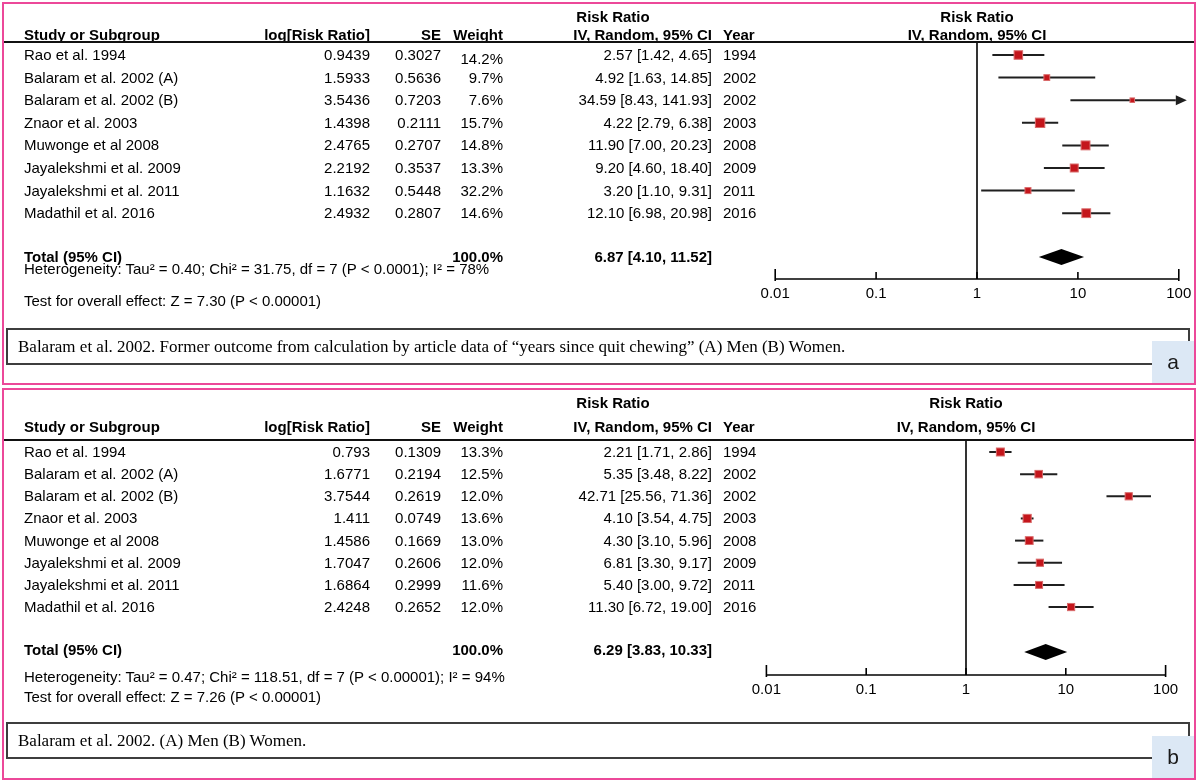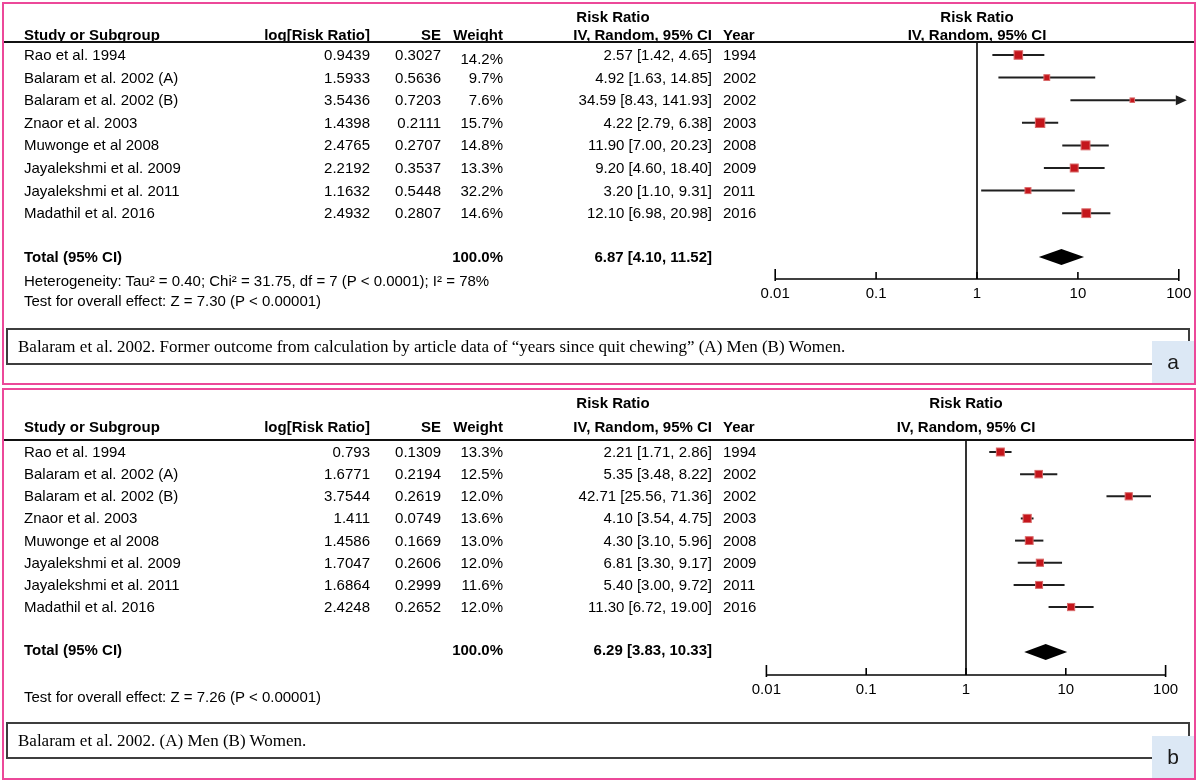--- a/index.html
+++ b/index.html
@@ -25,21 +25,21 @@
 
   .ph{position:absolute;width:320px;text-align:center;font-weight:bold;font-size:15px;height:22px;line-height:22px;}
   #panel-a .ph{left:813px;}
   #panel-b .ph{left:802px;}
 
   .rule{position:absolute;left:0;right:0;border-top:2px solid #111;}
   #panel-a .rule{top:37px;}
   #panel-b .rule{top:49px;}
 
   #panel-a .total-row{top:242px;}  #panel-b .total-row{top:249px;}
-  #panel-a .het-row{top:266px;}    #panel-b .het-row{top:276px;}
+  #panel-a .het-row{top:254px;}    #panel-b .het-row{top:276px;}
   #panel-a .test-row{top:286px;}   #panel-b .test-row{top:296px;}
 
   .fn{position:absolute;left:2px;width:1170px;height:33px;border:2px solid #3d3d3d;
       font-family:"Liberation Serif",serif;font-size:17px;display:flex;align-items:center;padding-left:10px;}
   #panel-a .fn{top:324px;}
   #panel-b .fn{top:332px;}
 
   .corner{position:absolute;right:0;width:42px;height:42px;line-height:42px;text-align:center;
           font-size:21px;background:#dce8f5;color:#1a1a1a;}
   #panel-a .corner{top:337px;}
@@ -283,20 +283,21 @@
           <span class="line c-se" style="top: 0px;">0.2652</span>
           <span class="line c-wt" style="top: 0px;">12.0%</span>
           <span class="line c-ci" style="top: 0px;">11.30 [6.72, 19.00]</span>
           <span class="line c-yr" style="top: 0px;">2016</span>
         </div>
       </div>
 
     <div class="line b total-row c-study">Total (95% CI)</div>
     <div class="line b total-row c-wt">100.0%</div>
     <div class="line b total-row c-ci">6.29 [3.83, 10.33]</div>
+    <div class="line het-row c-study">Heterogeneity: Tau² = 0.47; Chi² = 118.51, df = 7 (P &lt; 0.00001); I² = 94%</div>
     <div class="line test-row c-study">Test for overall effect: Z = 7.26 (P &lt; 0.00001)</div>
 
     <div class="fn">
       <span>Balaram et al. 2002. (A) Men (B) Women.</span>
     </div>
     <div class="corner">b</div>
   <div class="tick-label" style="left: 732.4px; top: 288px;">0.01</div>
       <div class="tick-label" style="left: 832.2px; top: 288px;">0.1</div>
       <div class="tick-label" style="left: 932px; top: 288px;">1</div>
       <div class="tick-label" style="left: 1031.8px; top: 288px;">10</div>

